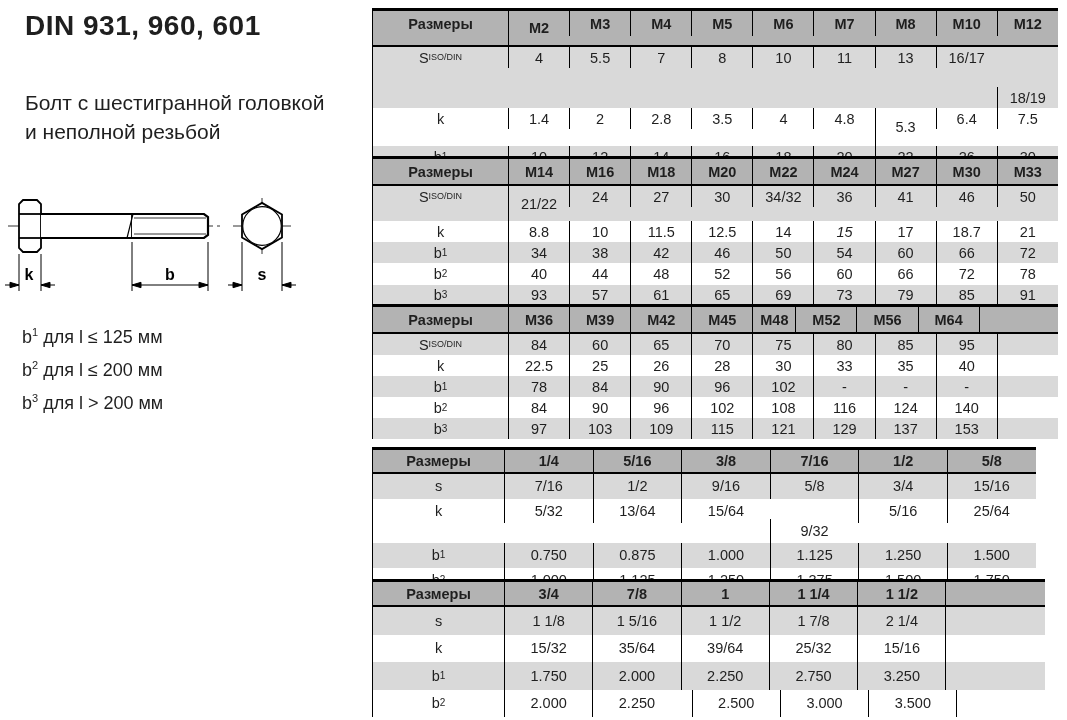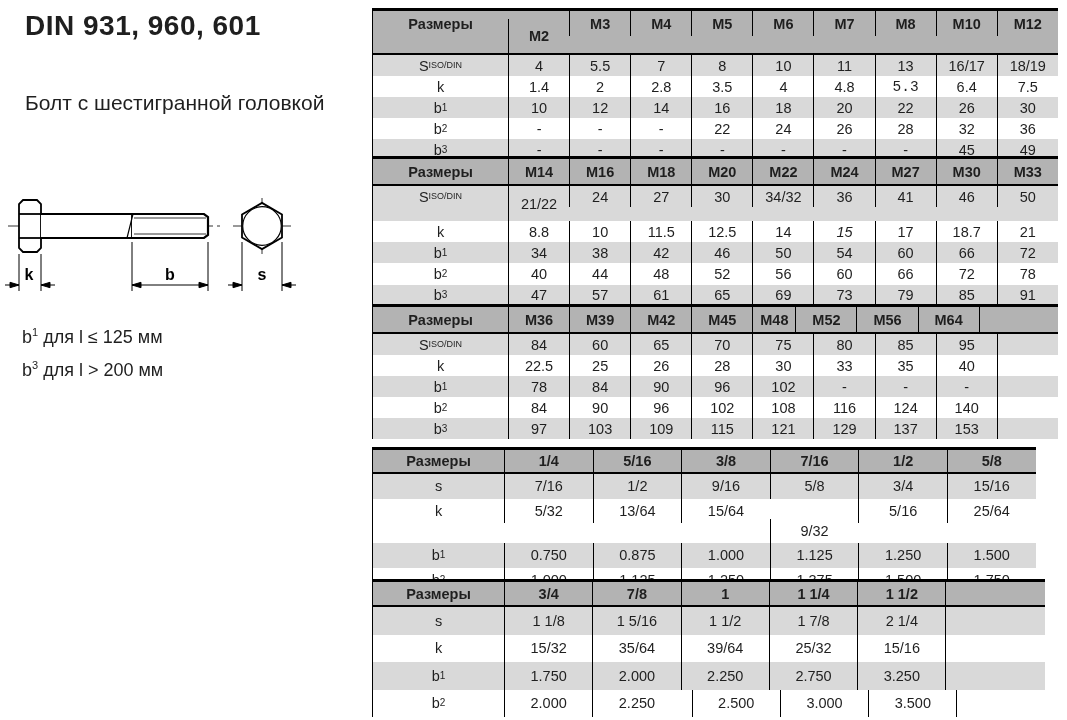--- a/index.html
+++ b/index.html
@@ -37,20 +37,21 @@
 <body style="--header-bg: #b3b3b3; --row-alt: #d9d9d9; --row-white: #ffffff; --border: #000000; --text: #1f1f1f; --page-bg: #ffffff;">
 
 <div class="page">
 
   <div class="title">
     <div>DIN 931, 960, 601</div>
   </div>
 
   <div class="subtitle">
     <div>Болт с шестигранной головкой</div>
+    <div>и неполной резьбой</div>
   </div>
 
   <svg class="drawing" width="330" height="122" viewBox="0 0 330 122">
 
     <g stroke="#333" stroke-width="1" stroke-dasharray="13 4 3 4">
       <line x1="8" y1="36" x2="222" y2="36"></line>
       <line x1="233" y1="36" x2="291" y2="36"></line>
       <line x1="262" y1="8" x2="262" y2="64"></line>
     </g>
 
@@ -101,58 +102,59 @@
       <line x1="228" y1="95" x2="242" y2="95"></line>
       <line x1="282" y1="95" x2="296" y2="95"></line>
       <polygon points="242,95 233,92.3 233,97.7"></polygon>
       <polygon points="282,95 291,92.3 291,97.7"></polygon>
     </g>
     <text x="262" y="90" text-anchor="middle" font-size="16" font-weight="bold">s</text>
   </svg>
 
   <div class="notes" id="notes">
       <div>b<sup>1</sup> для l ≤ 125 мм</div>
+      <div>b<sup>2</sup> для l ≤ 200 мм</div>
       <div>b<sup>3</sup> для l &gt; 200 мм</div>
     </div>
 
   <div id="tables">
       <div class="dtable" style="top: 8px;">
         <div class="trow thead">
           <div class="cell" style="width: 135px; height: 25px;">Размеры</div>
-          <div class="cell" style="width: 61.1px; height: 34px; margin-top: 8px;">M2</div>
+          <div class="cell" style="width: 61.1px; height: 34px;">M2</div>
           <div class="cell" style="width: 61.1px; height: 25px;">M3</div>
           <div class="cell" style="width: 61.1px; height: 25px;">M4</div>
           <div class="cell" style="width: 61.1px; height: 25px;">M5</div>
           <div class="cell" style="width: 61.1px; height: 25px;">M6</div>
           <div class="cell" style="width: 61.1px; height: 25px;">M7</div>
           <div class="cell" style="width: 61.1px; height: 25px;">M8</div>
           <div class="cell" style="width: 61.1px; height: 25px;">M10</div>
           <div class="cell" style="width: 61.1px; height: 25px;">M12</div>
         </div>
         <div class="trow row-alt">
           <div class="cell" style="width: 135px; height: 21px;">S<sub>ISO/DIN</sub></div>
           <div class="cell" style="width: 61.1px; height: 21px;">4</div>
           <div class="cell" style="width: 61.1px; height: 21px;">5.5</div>
           <div class="cell" style="width: 61.1px; height: 21px;">7</div>
           <div class="cell" style="width: 61.1px; height: 21px;">8</div>
           <div class="cell" style="width: 61.1px; height: 21px;">10</div>
           <div class="cell" style="width: 61.1px; height: 21px;">11</div>
           <div class="cell" style="width: 61.1px; height: 21px;">13</div>
           <div class="cell" style="width: 61.1px; height: 21px;">16/17</div>
-          <div class="cell" style="width: 61.1px; height: 21px;">18/19</div>
+          <div class="cell" style="width: 61.1px; height: 21px; margin-top: 40px;">18/19</div>
         </div>
         <div class="trow row-plain">
           <div class="cell" style="width: 135px; height: 21px;">k</div>
           <div class="cell" style="width: 61.1px; height: 21px;">1.4</div>
           <div class="cell" style="width: 61.1px; height: 21px;">2</div>
           <div class="cell" style="width: 61.1px; height: 21px;">2.8</div>
           <div class="cell" style="width: 61.1px; height: 21px;">3.5</div>
           <div class="cell" style="width: 61.1px; height: 21px;">4</div>
           <div class="cell" style="width: 61.1px; height: 21px;">4.8</div>
-          <div class="cell" style="width: 61.1px; height: 21px; font-family: Liberation Mono, monospace;">5.3</div>
+          <div class="cell" style="width: 61.1px; height: 38px;">5.3</div>
           <div class="cell" style="width: 61.1px; height: 21px;">6.4</div>
           <div class="cell" style="width: 61.1px; height: 21px;">7.5</div>
         </div>
         <div class="trow row-alt">
           <div class="cell" style="width: 135px; height: 21px;">b<sup>1</sup></div>
           <div class="cell" style="width: 61.1px; height: 21px;">10</div>
           <div class="cell" style="width: 61.1px; height: 21px;">12</div>
           <div class="cell" style="width: 61.1px; height: 21px;">14</div>
           <div class="cell" style="width: 61.1px; height: 21px;">16</div>
           <div class="cell" style="width: 61.1px; height: 21px;">18</div>
@@ -242,21 +244,21 @@
           <div class="cell" style="width: 61.1px; height: 21.2px;">48</div>
           <div class="cell" style="width: 61.1px; height: 21.2px;">52</div>
           <div class="cell" style="width: 61.1px; height: 21.2px;">56</div>
           <div class="cell" style="width: 61.1px; height: 21.2px;">60</div>
           <div class="cell" style="width: 61.1px; height: 21.2px;">66</div>
           <div class="cell" style="width: 61.1px; height: 21.2px;">72</div>
           <div class="cell" style="width: 61.1px; height: 21.2px;">78</div>
         </div>
         <div class="trow row-alt">
           <div class="cell" style="width: 135px; height: 21.2px;">b<sup>3</sup></div>
-          <div class="cell" style="width: 61.1px; height: 21.2px;">47</div>
+          <div class="cell" style="width: 61.1px; height: 21.2px;">93</div>
           <div class="cell" style="width: 61.1px; height: 21.2px;">57</div>
           <div class="cell" style="width: 61.1px; height: 21.2px;">61</div>
           <div class="cell" style="width: 61.1px; height: 21.2px;">65</div>
           <div class="cell" style="width: 61.1px; height: 21.2px;">69</div>
           <div class="cell" style="width: 61.1px; height: 21.2px;">73</div>
           <div class="cell" style="width: 61.1px; height: 21.2px;">79</div>
           <div class="cell" style="width: 61.1px; height: 21.2px;">85</div>
           <div class="cell" style="width: 61.1px; height: 21.2px;">91</div>
         </div>
       </div>

